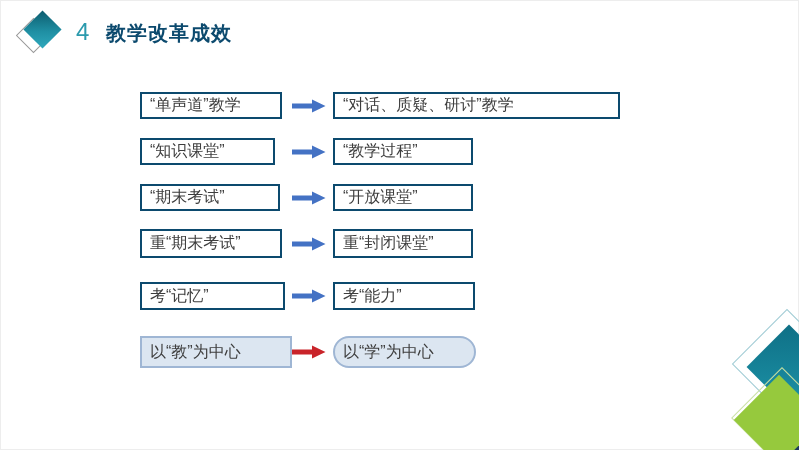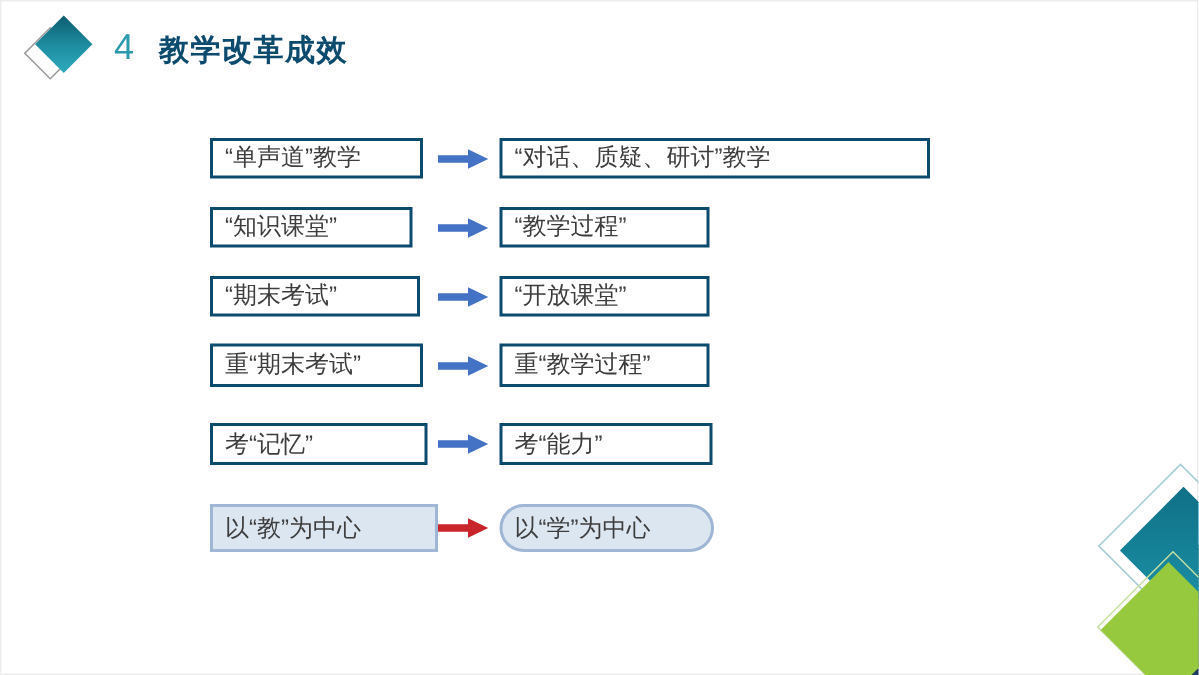--- a/index.html
+++ b/index.html
@@ -113,21 +113,21 @@
   <div class="box box-right">“开放课堂”</div>
 </div>
 
 <div class="row r4">
   <div class="left-slot">
       <div class="box box-left">重“期末考试”</div>
     </div>
   <svg class="arrow arrow-blue" viewBox="0 0 34 14">
       <path fill="currentColor" d="M0 4.5 H20 V0.5 L33.5 7 L20 13.5 V9.5 H0 Z"></path>
     </svg>
-  <div class="box box-right">重“教学过程”</div>
+  <div class="box box-right">重“封闭课堂”</div>
 </div>
 
 <div class="row r5">
   <div class="left-slot">
       <div class="box box-left">考“记忆”</div>
     </div>
   <svg class="arrow arrow-blue" viewBox="0 0 34 14">
       <path fill="currentColor" d="M0 4.5 H20 V0.5 L33.5 7 L20 13.5 V9.5 H0 Z"></path>
     </svg>
   <div class="box box-right">考“能力”</div>

